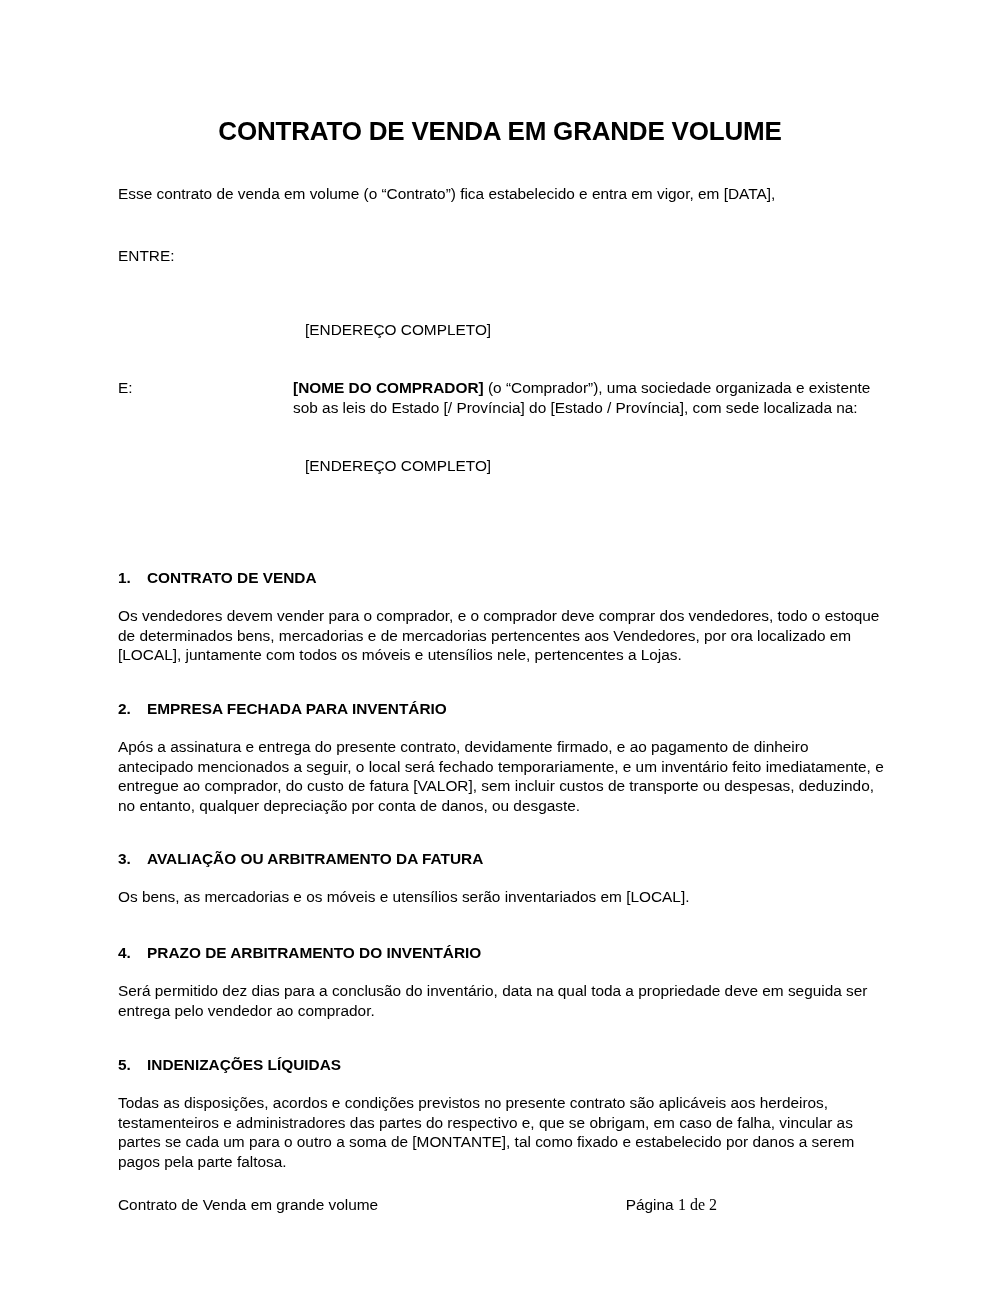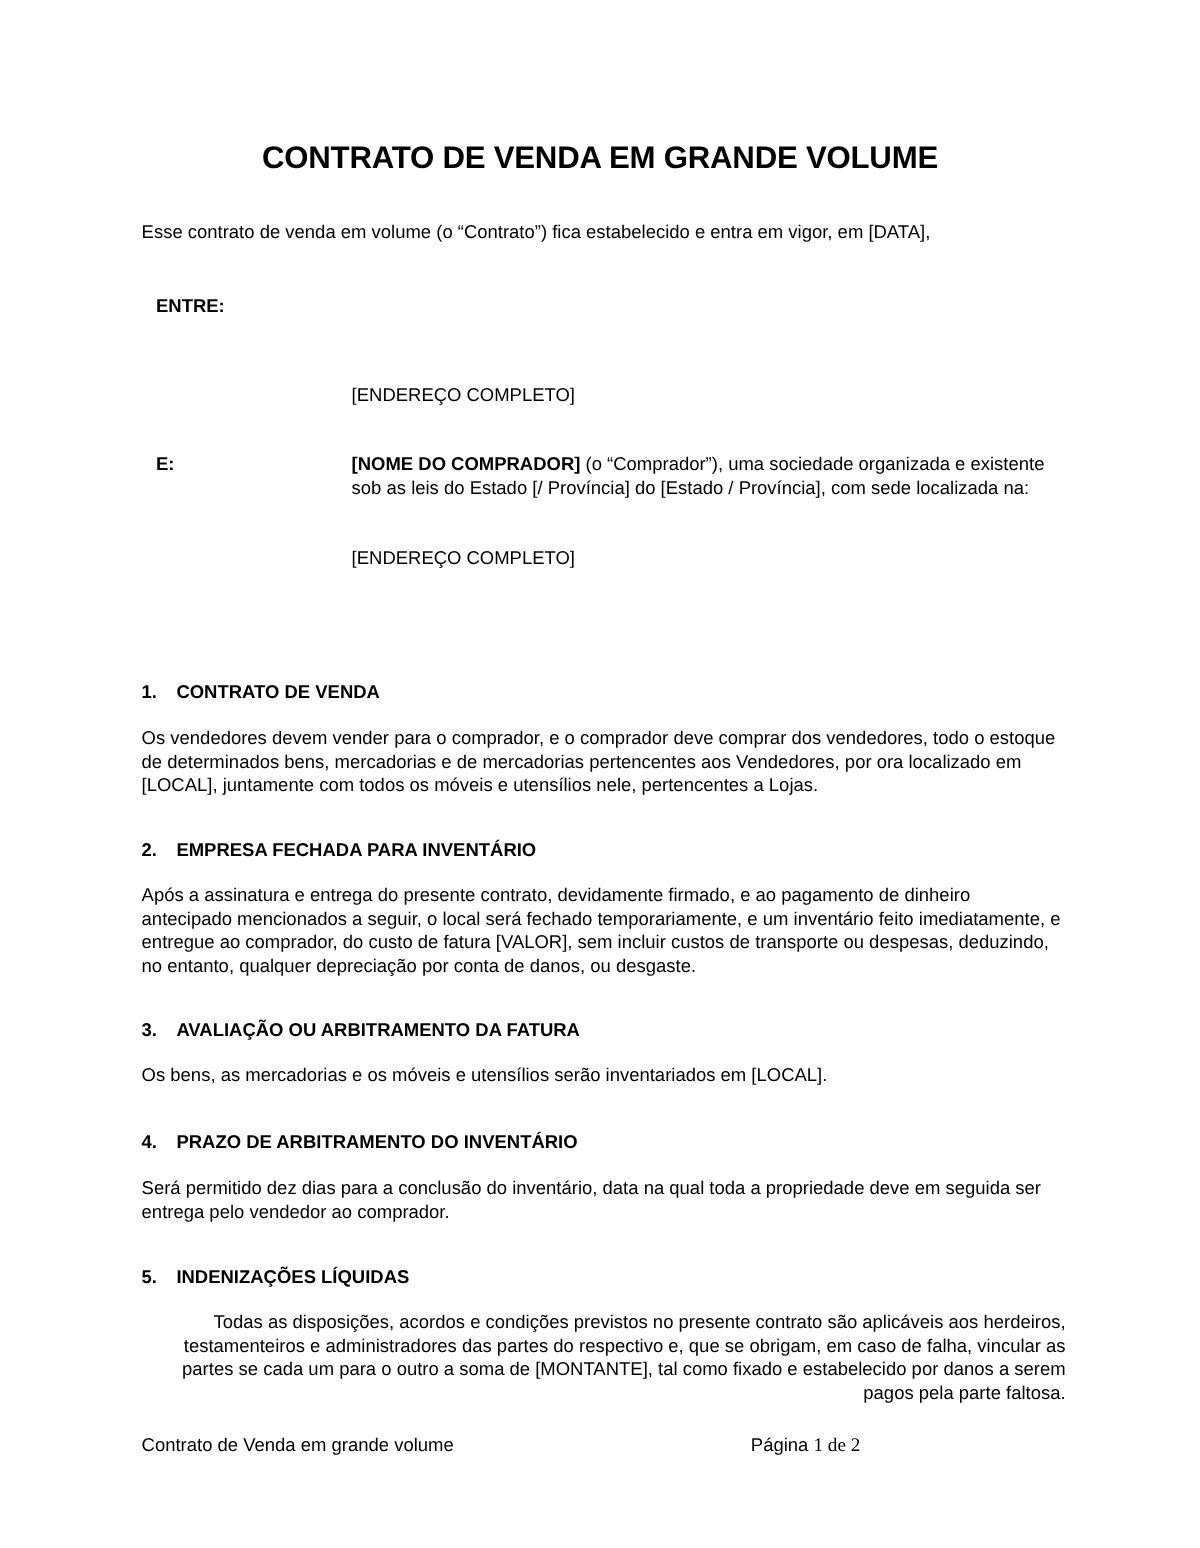--- a/index.html
+++ b/index.html
@@ -2,23 +2,23 @@
 <html><head>
 <meta charset="utf-8">
 <style>
   html, body { margin: 0; padding: 0; background: #ffffff; }
   body { width: 1000px; height: 1290px; position: relative; overflow: hidden;
          font-family: "Liberation Sans", sans-serif; color: #000; }
   .page { position: absolute; left: 0; top: 0; width: 844px; height: 1290px; }
   .title { position: absolute; top: 116px; left: 0; width: 1000px; text-align: center;
            font-weight: bold; font-size: 26px; letter-spacing: -0.2px; }
   .p { position: absolute; left: 118px; width: 770px; font-size: 15.4px; line-height: 19.5px; }
-  .party-label { position: absolute; left: 130px; font-weight: bold; font-size: 15.4px; }
+  .party-label { position: absolute; left: 118px; font-weight: normal; font-size: 15.4px; }
   .party-text { position: absolute; left: 293px; width: 590px; font-size: 15.4px; line-height: 19.5px; }
-  .party-addr { position: absolute; left: 293px; font-size: 15.4px; }
+  .party-addr { position: absolute; left: 305px; font-size: 15.4px; }
   b { font-weight: bold; }
   .sec-h { position: absolute; left: 118px; font-weight: bold; font-size: 15.4px; }
   .sec-h .num { display: inline-block; width: 29px; }
   .footer-left { position: absolute; left: 118px; top: 1196px; font-size: 15.4px; }
   .footer-right { position: absolute; right: 127px; top: 1196px; font-size: 15.4px; }
   .serif { font-family: "Liberation Serif", serif; font-size: 16px; }
 </style>
 </head>
 <body>
 
@@ -54,20 +54,20 @@
   <div class="p" style="top:887px;">Os bens, as mercadorias e os móveis e utensílios serão inventariados em [LOCAL].</div>
 
   <div class="sec-h" style="top:944px;">
     <span class="num">4.</span><span>PRAZO DE ARBITRAMENTO DO INVENTÁRIO</span>
   </div>
   <div class="p" style="top:981px;">Será permitido dez dias para a conclusão do inventário, data na qual toda a propriedade deve em seguida ser entrega pelo vendedor ao comprador.</div>
 
   <div class="sec-h" style="top:1056px;">
     <span class="num">5.</span><span>INDENIZAÇÕES LÍQUIDAS</span>
   </div>
-  <div class="p" style="top:1093px;text-align:right;">Todas as disposições, acordos e condições previstos no presente contrato são aplicáveis aos herdeiros, testamenteiros e administradores das partes do respectivo e, que se obrigam, em caso de falha, vincular as partes se cada um para o outro a soma de [MONTANTE], tal como fixado e estabelecido por danos a serem pagos pela parte faltosa.</div>
+  <div class="p" style="top:1093px;">Todas as disposições, acordos e condições previstos no presente contrato são aplicáveis aos herdeiros, testamenteiros e administradores das partes do respectivo e, que se obrigam, em caso de falha, vincular as partes se cada um para o outro a soma de [MONTANTE], tal como fixado e estabelecido por danos a serem pagos pela parte faltosa.</div>
 
   <div class="footer-left">Contrato de Venda em grande volume</div>
   <div class="footer-right">
     <span>Página </span><span class="serif">1</span><span class="serif"> de </span><span class="serif">2</span>
   </div>
 
 </div>
 
 </body></html>

